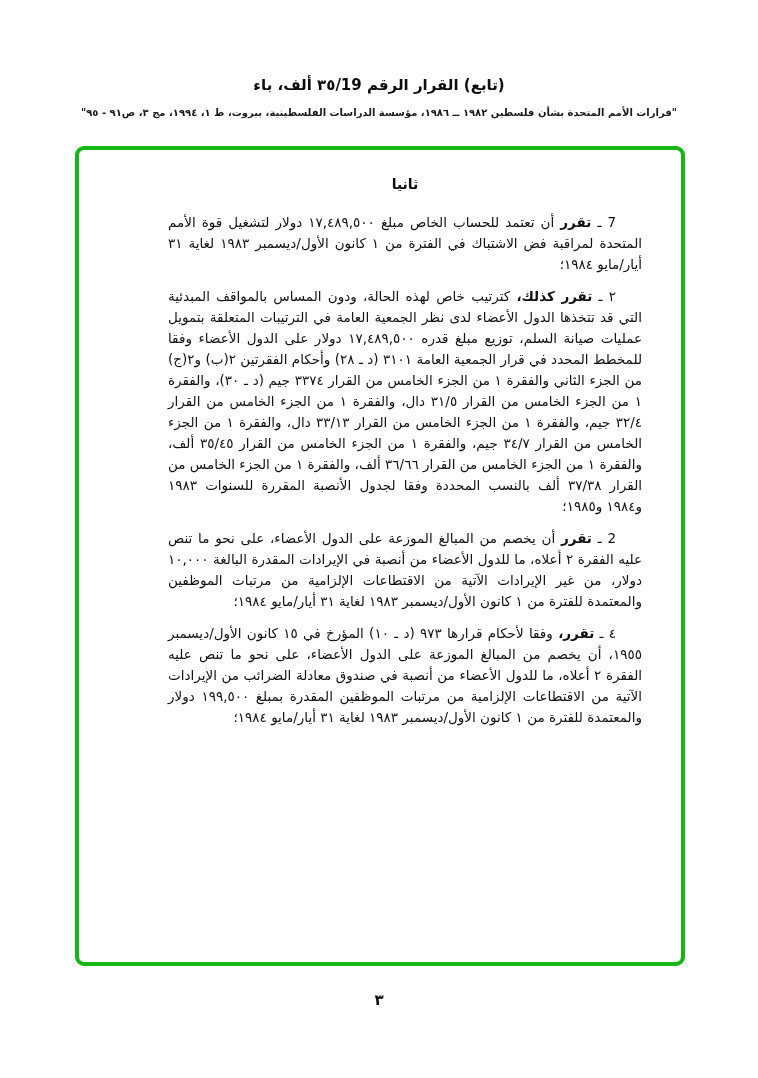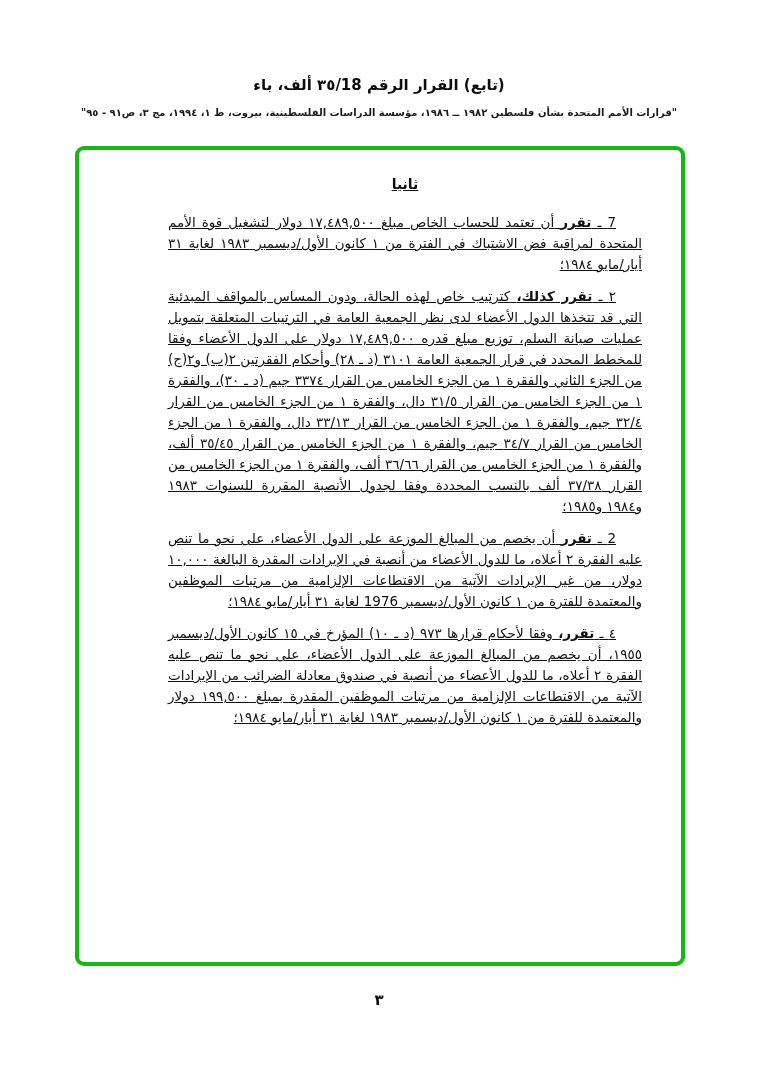--- a/index.html
+++ b/index.html
@@ -40,21 +40,20 @@
     width: 610px;
     height: 820px;
     border: 4px solid #14b714;
     border-radius: 9px;
     overflow: hidden;
     background: #ffffff;
   }
   .frame-inner {
     direction: rtl;
     padding: 26px 39px 0 89px;
-    text-decoration: underline;
   }
   .section-heading {
     text-align: center;
     font-size: 14px;
     font-weight: bold;
     margin-bottom: 20px;
     color: #0d0d0d;
   }
   .para {
     direction: rtl;
@@ -75,34 +74,34 @@
     font-weight: bold;
     color: #0d0d0d;
   }
 </style>
 </head>
 <body>
 
 <div class="page">
 
   <header class="doc-header">
-    <div class="doc-title">(تابع) القرار الرقم ٣٥/18 ألف، باء</div>
+    <div class="doc-title">(تابع) القرار الرقم ٣٥/19 ألف، باء</div>
     <div class="doc-citation">"قرارات الأمم المتحدة بشأن فلسطين ١٩٨٢ ــ ١٩٨٦، مؤسسة الدراسات الفلسطينية، بيروت، ط ١، ١٩٩٤، مج ٣، ص٩١ - ٩٥"</div>
   </header>
 
   <section class="frame" style="border-color: rgb(20, 183, 20);">
     <div class="frame-inner">
 
       <h2 class="section-heading">ثانيا</h2>
 
       <p class="para"><span>7 ـ</span> <b>تقرر</b> <span>أن تعتمد للحساب الخاص مبلغ ١٧,٤٨٩,٥٠٠ دولار لتشغيل قوة الأمم المتحدة لمراقبة فض الاشتباك في الفترة من ١ كانون الأول/ديسمبر ١٩٨٣ لغاية ٣١ أيار/مايو ١٩٨٤؛</span></p>
 
       <p class="para"><span>٢ ـ</span> <b>تقرر كذلك،</b> <span>كترتيب خاص لهذه الحالة، ودون المساس بالمواقف المبدئية التي قد تتخذها الدول الأعضاء لدى نظر الجمعية العامة في الترتيبات المتعلقة بتمويل عمليات صيانة السلم، توزيع مبلغ قدره ١٧,٤٨٩,٥٠٠ دولار على الدول الأعضاء وفقا للمخطط المحدد في قرار الجمعية العامة ٣١٠١ (د ـ ٢٨) وأحكام الفقرتين ٢(ب) و٢(ج) من الجزء الثاني والفقرة ١ من الجزء الخامس من القرار ٣٣٧٤ جيم (د ـ ٣٠)، والفقرة ١ من الجزء الخامس من القرار ٣١/٥ دال، والفقرة ١ من الجزء الخامس من القرار ٣٢/٤ جيم، والفقرة ١ من الجزء الخامس من القرار ٣٣/١٣ دال، والفقرة ١ من الجزء الخامس من القرار ٣٤/٧ جيم، والفقرة ١ من الجزء الخامس من القرار ٣٥/٤٥ ألف، والفقرة ١ من الجزء الخامس من القرار ٣٦/٦٦ ألف، والفقرة ١ من الجزء الخامس من القرار ٣٧/٣٨ ألف بالنسب المحددة وفقا لجدول الأنصبة المقررة للسنوات ١٩٨٣ و١٩٨٤ و١٩٨٥؛</span></p>
 
-      <p class="para"><span>2 ـ</span> <b>تقرر</b> <span>أن يخصم من المبالغ الموزعة على الدول الأعضاء، على نحو ما تنص عليه الفقرة ٢ أعلاه، ما للدول الأعضاء من أنصبة في الإيرادات المقدرة البالغة ١٠,٠٠٠ دولار، من غير الإيرادات الآتية من الاقتطاعات الإلزامية من مرتبات الموظفين والمعتمدة للفترة من ١ كانون الأول/ديسمبر 1976 لغاية ٣١ أيار/مايو ١٩٨٤؛</span></p>
+      <p class="para"><span>2 ـ</span> <b>تقرر</b> <span>أن يخصم من المبالغ الموزعة على الدول الأعضاء، على نحو ما تنص عليه الفقرة ٢ أعلاه، ما للدول الأعضاء من أنصبة في الإيرادات المقدرة البالغة ١٠,٠٠٠ دولار، من غير الإيرادات الآتية من الاقتطاعات الإلزامية من مرتبات الموظفين والمعتمدة للفترة من ١ كانون الأول/ديسمبر ١٩٨٣ لغاية ٣١ أيار/مايو ١٩٨٤؛</span></p>
 
       <p class="para"><span>٤ ـ</span> <b>تقرر،</b> <span>وفقا لأحكام قرارها ٩٧٣ (د ـ ١٠) المؤرخ في ١٥ كانون الأول/ديسمبر ١٩٥٥، أن يخصم من المبالغ الموزعة على الدول الأعضاء، على نحو ما تنص عليه الفقرة ٢ أعلاه، ما للدول الأعضاء من أنصبة في صندوق معادلة الضرائب من الإيرادات الآتية من الاقتطاعات الإلزامية من مرتبات الموظفين المقدرة بمبلغ ١٩٩,٥٠٠ دولار والمعتمدة للفترة من ١ كانون الأول/ديسمبر ١٩٨٣ لغاية ٣١ أيار/مايو ١٩٨٤؛</span></p>
 
     </div>
   </section>
 
   <div class="page-number">٣</div>
 
 </div>
 

